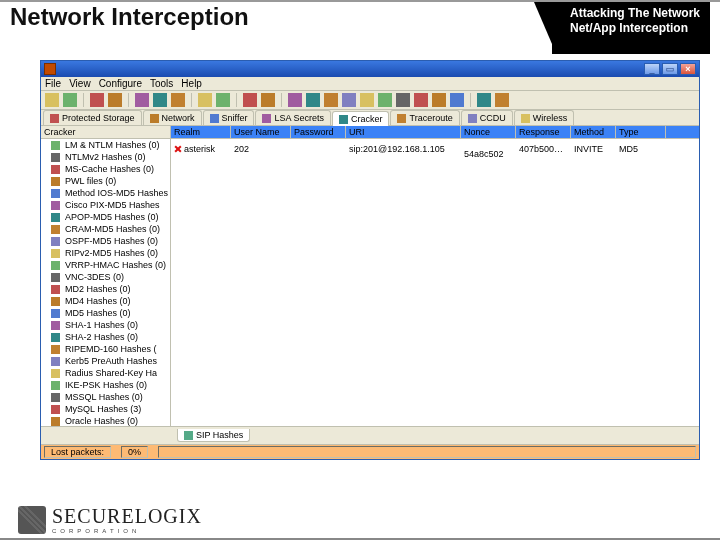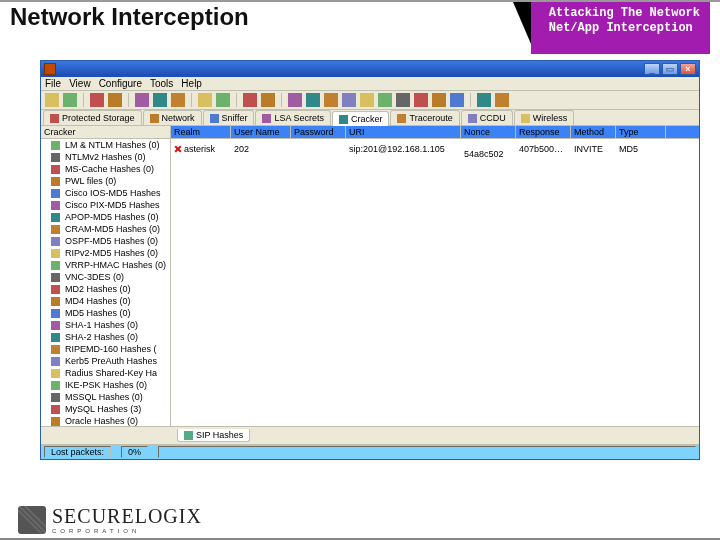--- a/index.html
+++ b/index.html
@@ -17,29 +17,28 @@
   }
   .slide-title {
     font-size: 24px;
     font-weight: bold;
     color: #111;
     line-height: 1.1;
     padding-top: 2px;
     flex: 1;
   }
   .slide-tag {
-    background: #a21caf;
+    background: #000000;
     color: #fff;
     font-size: 12px;
     font-weight: bold;
     padding: 4px 10px 18px 18px;
     text-align: left;
     line-height: 1.25;
     position: relative;
-    font-family: Liberation Mono, monospace;
   }
   .slide-tag::before {
     content: "";
     position: absolute;
     left: -18px; top: 0;
     border-top: 0 solid transparent;
     border-right: 18px solid #000;
     border-bottom: 42px solid transparent;
   }
   .app-window {
@@ -202,21 +201,21 @@
   .btab {
     padding: 1px 6px;
     border:1px solid #c0c0b0;
     border-top: none;
     border-radius: 0 0 3px 3px;
     background:#fff;
     cursor:pointer;
     display:flex; align-items:center; gap:3px;
   }
   .statusbar {
-    background:#7dd3fc;
+    background:#fdba74;
     border-top:1px solid #c0c0b0;
     display:flex;
     font-size:9px;
     padding:1px 3px;
     gap: 10px;
   }
   .statusbar .sseg {
     border:1px inset #c0c0b0;
     padding: 0 6px;
   }
@@ -368,21 +367,21 @@
           <div class="tree-item">
             <span class="ticon" style="background: rgb(192, 80, 80);"></span>
             <span>MS-Cache Hashes (0)</span>
           </div>
           <div class="tree-item">
             <span class="ticon" style="background: rgb(187, 124, 42);"></span>
             <span>PWL files (0)</span>
           </div>
           <div class="tree-item">
             <span class="ticon" style="background: rgb(80, 122, 208);"></span>
-            <span>Cisco IOS-MD5 Hashes</span>
+            <span>Method IOS-MD5 Hashes</span>
           </div>
           <div class="tree-item">
             <span class="ticon" style="background: rgb(160, 92, 160);"></span>
             <span>Cisco PIX-MD5 Hashes</span>
           </div>
           <div class="tree-item">
             <span class="ticon" style="background: rgb(48, 136, 136);"></span>
             <span>APOP-MD5 Hashes (0)</span>
           </div>
           <div class="tree-item">

